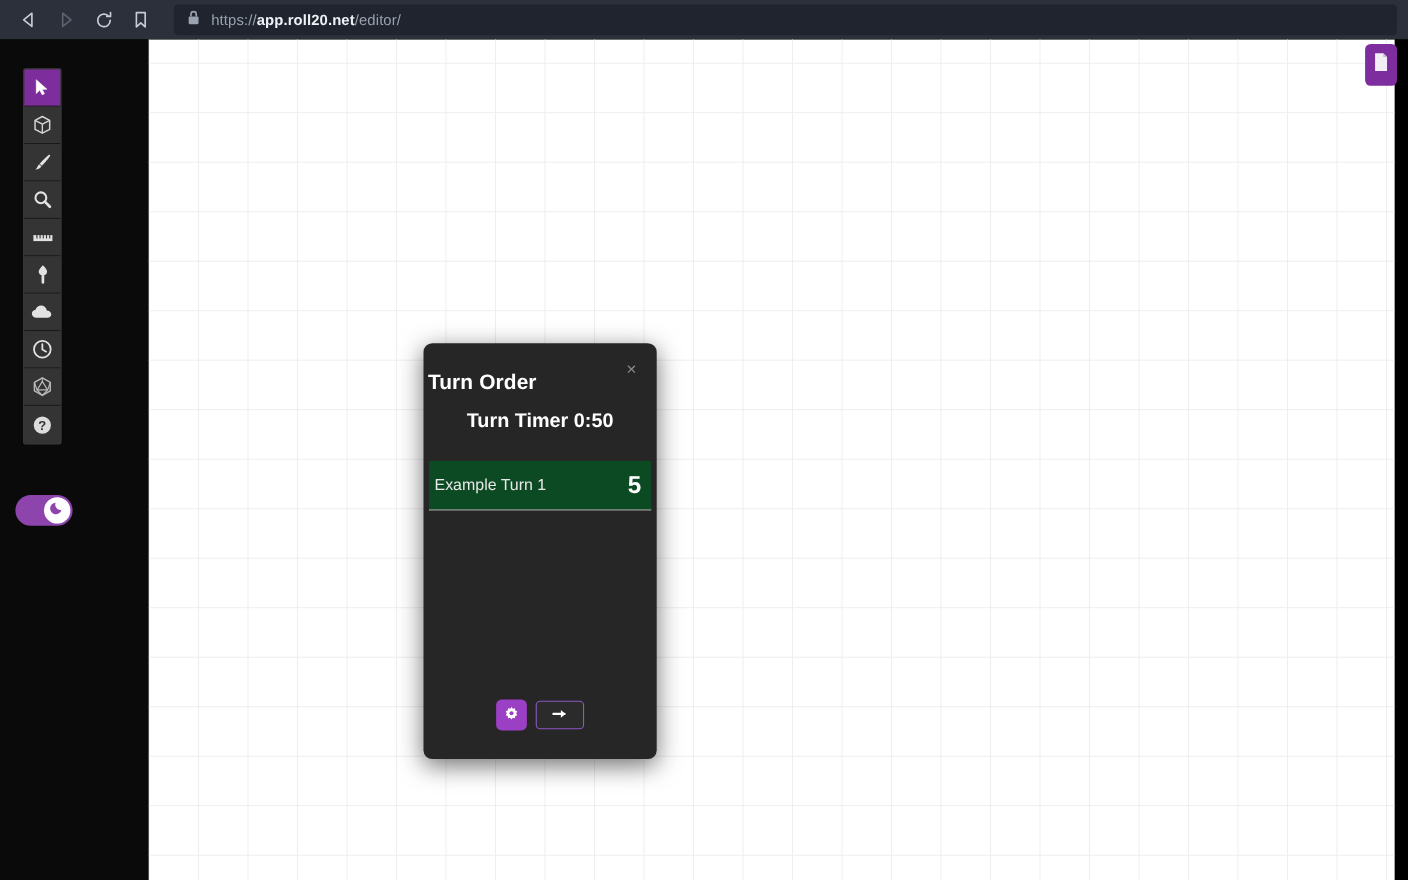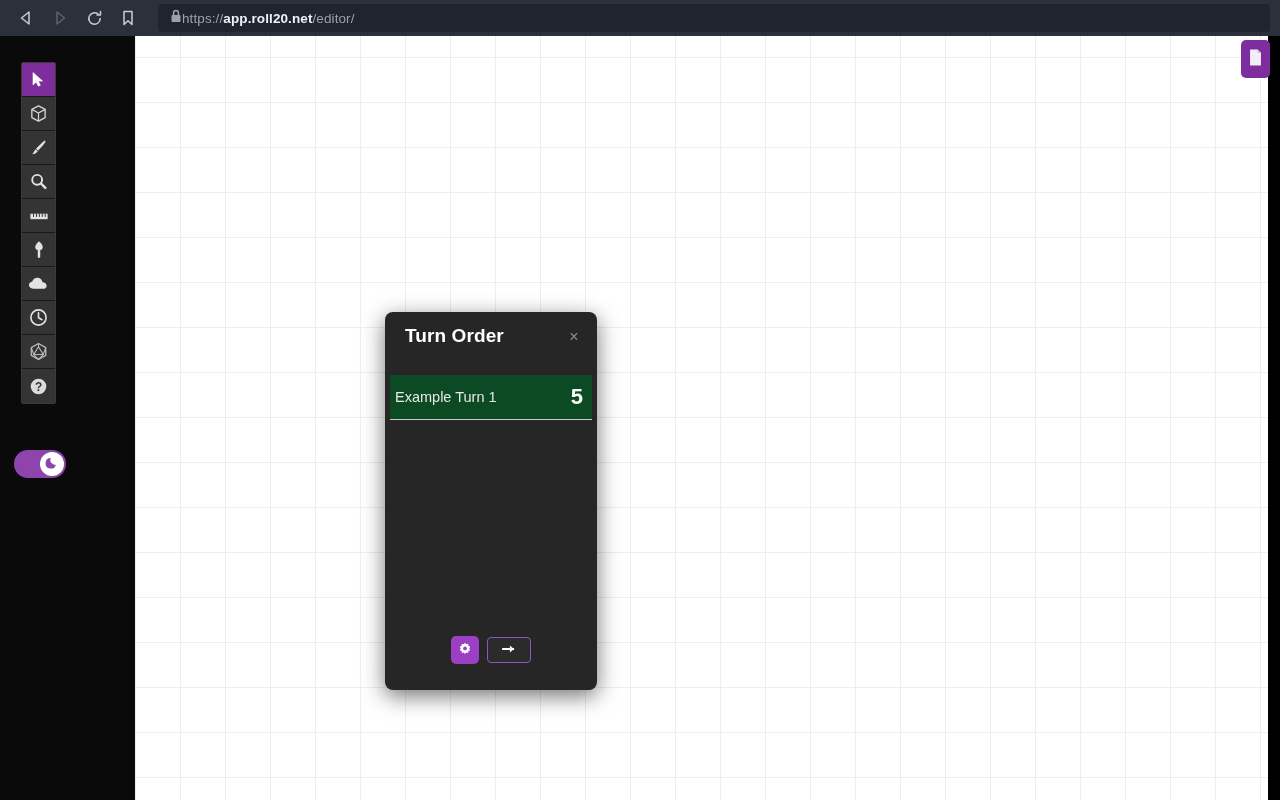--- a/index.html
+++ b/index.html
@@ -29,20 +29,21 @@
   .nav-btn svg { display: block; }
 
   #url-bar {
     margin-left: 12px;
     flex: 1;
     height: 28px;
     background: #1f242e;
     border-radius: 4px;
     display: flex; align-items: center;
     padding: 0 12px;
+    gap: 10px;
     cursor: text;
   }
   #url-text {
     font-size: 13.5px;
     color: #9aa2af;
     letter-spacing: .1px;
     white-space: nowrap;
   }
   #url-text .host { color: #eef1f6; font-weight: bold; }
 
@@ -126,22 +127,22 @@
     position: absolute; left: 385px; top: 276px;
     width: 212px; height: 378px;
     background: #262626;
     border-radius: 8px;
     box-shadow: 0 6px 22px rgba(0,0,0,.55);
     overflow: hidden;
   }
   #dialog-titlebar {
     position: relative;
     height: 48px;
-    padding: 0 20px;
-    display: flex; align-items: center;
+    padding: 0 4px;
+    display: flex; align-items: flex-end;
   }
   #dialog-title {
     font-size: 19px; font-weight: bold; color: #ffffff;
     letter-spacing: .1px;
   }
   #dialog-close-button {
     position: absolute; right: 12px; top: 14px;
     width: 22px; height: 22px;
     display: flex; align-items: center; justify-content: center;
     color: #8b8b8b; font-size: 16px; line-height: 1;
@@ -373,20 +374,21 @@
     </span>
   </div>
 
   <div id="turn-order-dialog">
 
     <div id="dialog-titlebar">
       <span id="dialog-title">Turn Order</span>
       <button id="dialog-close-button">×</button>
     </div>
 
+    <div id="turn-timer">Turn Timer 0:50</div>
 
     <div id="turn-list">
 
       <div class="turn-row current">
         <span class="turn-name">Example Turn 1</span>
         <span class="turn-value">5</span>
       </div>
 
 
 

